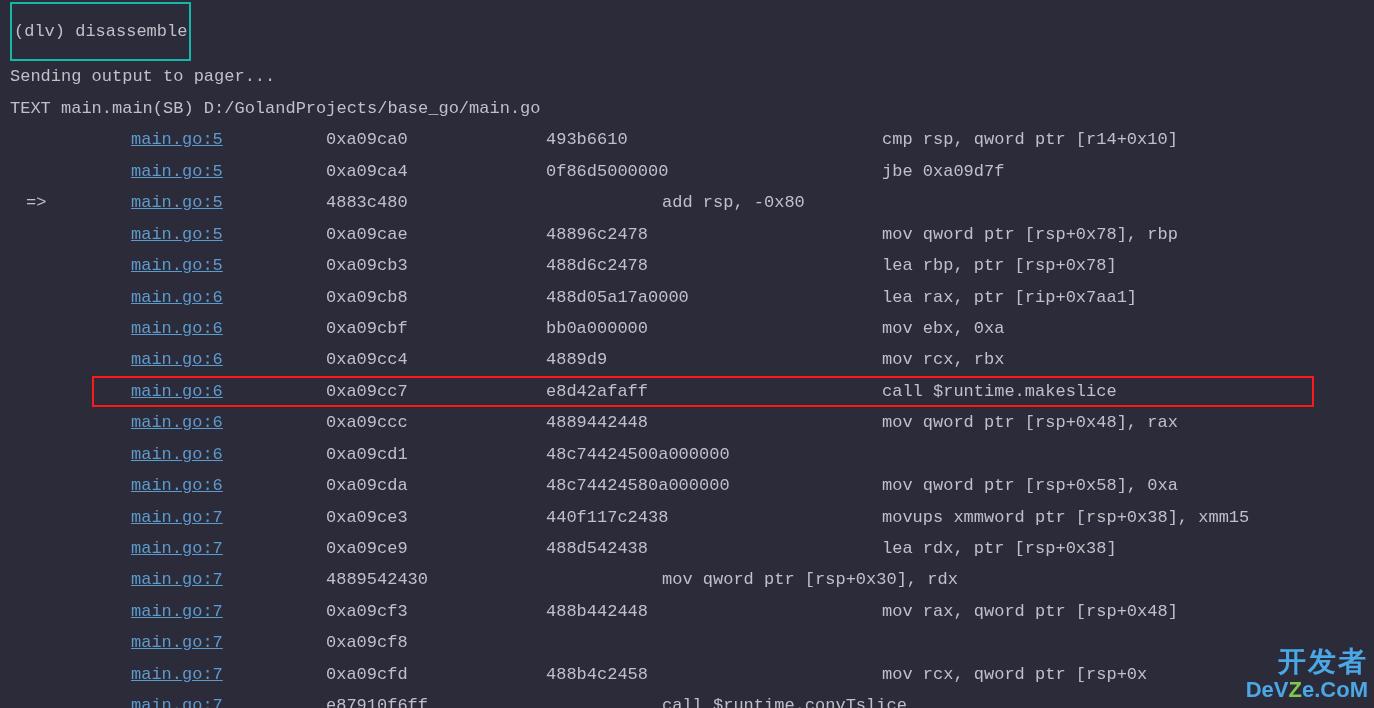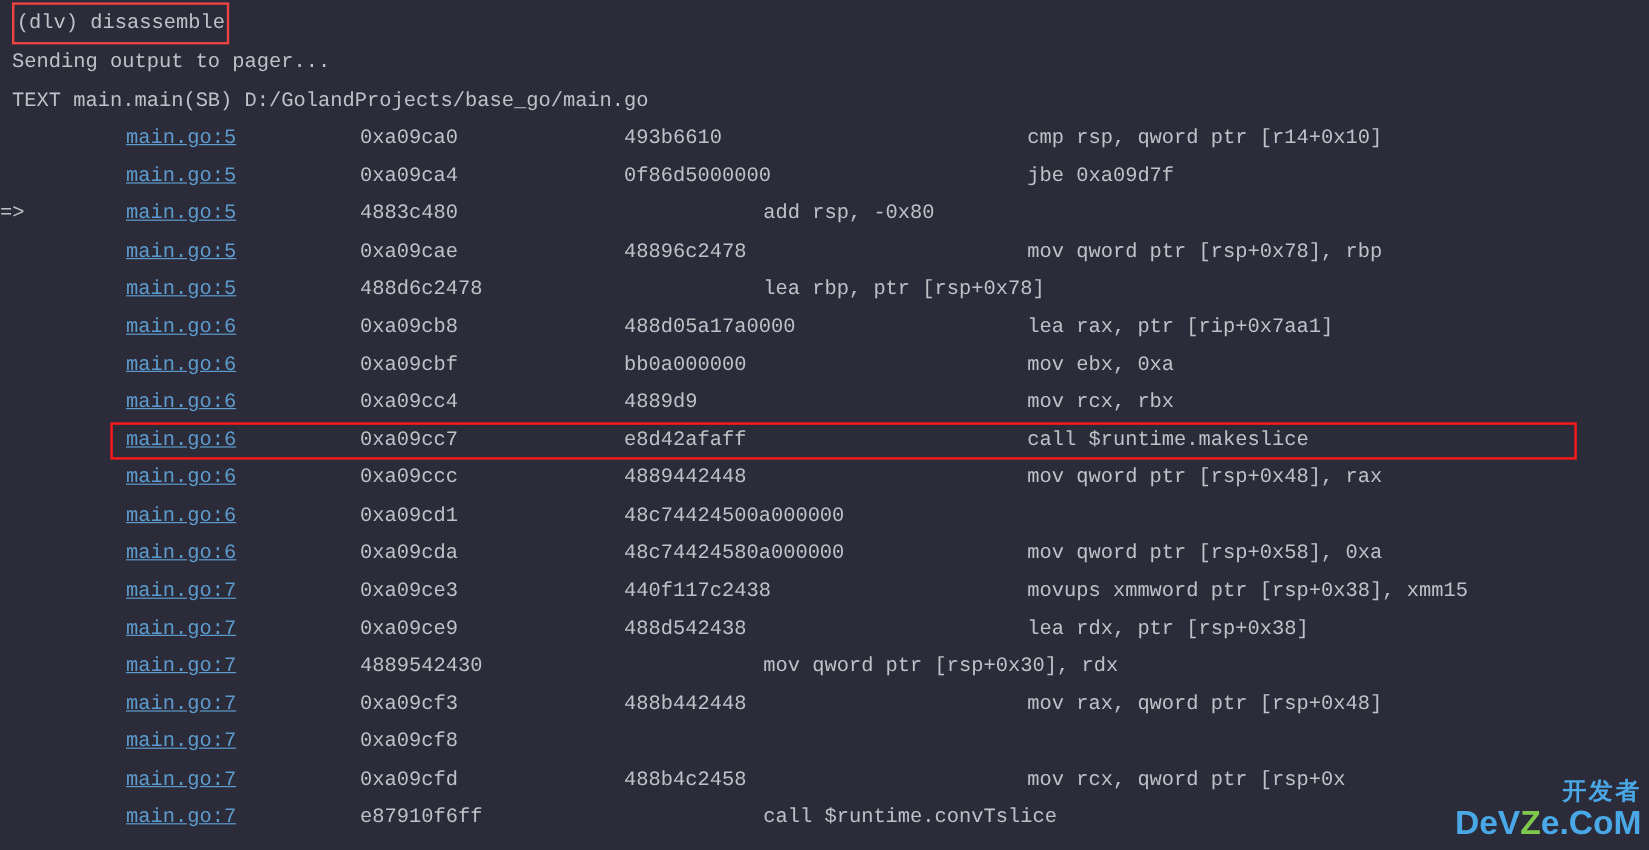--- a/index.html
+++ b/index.html
@@ -14,30 +14,30 @@
     height: 708px;
     position: relative;
     padding-top: 2px;
   }
   .line {
     white-space: pre;
     padding-left: 10px;
   }
   .prompt-box {
     display: inline-block;
-    border: 2px solid #ef4444;
-    padding: 0 2px;
+    border: 2px solid #14b8a6;
+    padding: 12px 2px;
     text-align: right;
   }
   .source-link {
     color: #5d9bcc;
     text-decoration: underline;
   }
   .disasm-row {
-    padding-left: 0;
+    padding-left: 26px;
     display: flex;
     white-space: pre;
   }
   .col-arrow {
     width: 105px;
     flex-shrink: 0;
   }
   .col-src {
     width: 195px;
     flex-shrink: 0;
@@ -70,45 +70,45 @@
     position: absolute;
     bottom: 6px;
     right: 6px;
     font-family: Arial, sans-serif;
     font-weight: bold;
     text-align: right;
     line-height: 1.1;
     font-size: 24px;
   }
   .watermark .cn {
-    font-size: 20px;
+    font-size: 28px;
     color: #4aa8e6;
     letter-spacing: 2px;
   }
   .watermark .domain {
-    font-size: 28px;
+    font-size: 22px;
     color: #4aa8e6;
   }
   .watermark .domain .z {
     color: #7fc84e;
   }
 </style>
 </head>
 <body>
 
 <div class="line"><span class="prompt-box"><span>(dlv) disassemble</span></span></div>
 <div class="line">Sending output to pager...</div>
 <div class="line">TEXT main.main(SB) D:/GolandProjects/base_go/main.go</div>
 
 <div id="disasm-container">
     <div class="disasm-row"><span class="col-arrow"></span><span class="col-src"><span class="source-link">main.go:5</span></span><span class="col-addr">0xa09ca0</span><span class="col-bytes">493b6610</span><span class="col-asm">cmp rsp, qword ptr [r14+0x10]</span></div>
     <div class="disasm-row"><span class="col-arrow"></span><span class="col-src"><span class="source-link">main.go:5</span></span><span class="col-addr">0xa09ca4</span><span class="col-bytes">0f86d5000000</span><span class="col-asm">jbe 0xa09d7f</span></div>
     <div class="disasm-row"><span class="col-arrow">=&gt;</span><span class="col-src"><span class="source-link">main.go:5</span></span><span class="col-bytes">4883c480</span><span class="col-asm">add rsp, -0x80</span></div>
     <div class="disasm-row"><span class="col-arrow"></span><span class="col-src"><span class="source-link">main.go:5</span></span><span class="col-addr">0xa09cae</span><span class="col-bytes">48896c2478</span><span class="col-asm">mov qword ptr [rsp+0x78], rbp</span></div>
-    <div class="disasm-row"><span class="col-arrow"></span><span class="col-src"><span class="source-link">main.go:5</span></span><span class="col-bytes">488d6c2478</span><span class="col-asm">lea rbp, ptr [rsp+0x78]</span></div>
+    <div class="disasm-row"><span class="col-arrow"></span><span class="col-src"><span class="source-link">main.go:5</span></span><span class="col-addr">0xa09cb3</span><span class="col-bytes">488d6c2478</span><span class="col-asm">lea rbp, ptr [rsp+0x78]</span></div>
     <div class="disasm-row"><span class="col-arrow"></span><span class="col-src"><span class="source-link">main.go:6</span></span><span class="col-addr">0xa09cb8</span><span class="col-bytes">488d05a17a0000</span><span class="col-asm">lea rax, ptr [rip+0x7aa1]</span></div>
     <div class="disasm-row"><span class="col-arrow"></span><span class="col-src"><span class="source-link">main.go:6</span></span><span class="col-addr">0xa09cbf</span><span class="col-bytes">bb0a000000</span><span class="col-asm">mov ebx, 0xa</span></div>
     <div class="disasm-row"><span class="col-arrow"></span><span class="col-src"><span class="source-link">main.go:6</span></span><span class="col-addr">0xa09cc4</span><span class="col-bytes">4889d9</span><span class="col-asm">mov rcx, rbx</span></div>
     <div class="disasm-row highlight-row"><span class="col-arrow"></span><span class="col-src"><span class="source-link">main.go:6</span></span><span class="col-addr">0xa09cc7</span><span class="col-bytes">e8d42afaff</span><span class="col-asm">call $runtime.makeslice</span></div>
     <div class="disasm-row"><span class="col-arrow"></span><span class="col-src"><span class="source-link">main.go:6</span></span><span class="col-addr">0xa09ccc</span><span class="col-bytes">4889442448</span><span class="col-asm">mov qword ptr [rsp+0x48], rax</span></div>
     <div class="disasm-row"><span class="col-arrow"></span><span class="col-src"><span class="source-link">main.go:6</span></span><span class="col-addr">0xa09cd1</span><span class="col-bytes">48c74424500a000000</span></div>
     <div class="disasm-row"><span class="col-arrow"></span><span class="col-src"><span class="source-link">main.go:6</span></span><span class="col-addr">0xa09cda</span><span class="col-bytes">48c74424580a000000</span><span class="col-asm">mov qword ptr [rsp+0x58], 0xa</span></div>
     <div class="disasm-row"><span class="col-arrow"></span><span class="col-src"><span class="source-link">main.go:7</span></span><span class="col-addr">0xa09ce3</span><span class="col-bytes">440f117c2438</span><span class="col-asm">movups xmmword ptr [rsp+0x38], xmm15</span></div>
     <div class="disasm-row"><span class="col-arrow"></span><span class="col-src"><span class="source-link">main.go:7</span></span><span class="col-addr">0xa09ce9</span><span class="col-bytes">488d542438</span><span class="col-asm">lea rdx, ptr [rsp+0x38]</span></div>
     <div class="disasm-row"><span class="col-arrow"></span><span class="col-src"><span class="source-link">main.go:7</span></span><span class="col-bytes">4889542430</span><span class="col-asm">mov qword ptr [rsp+0x30], rdx</span></div>

